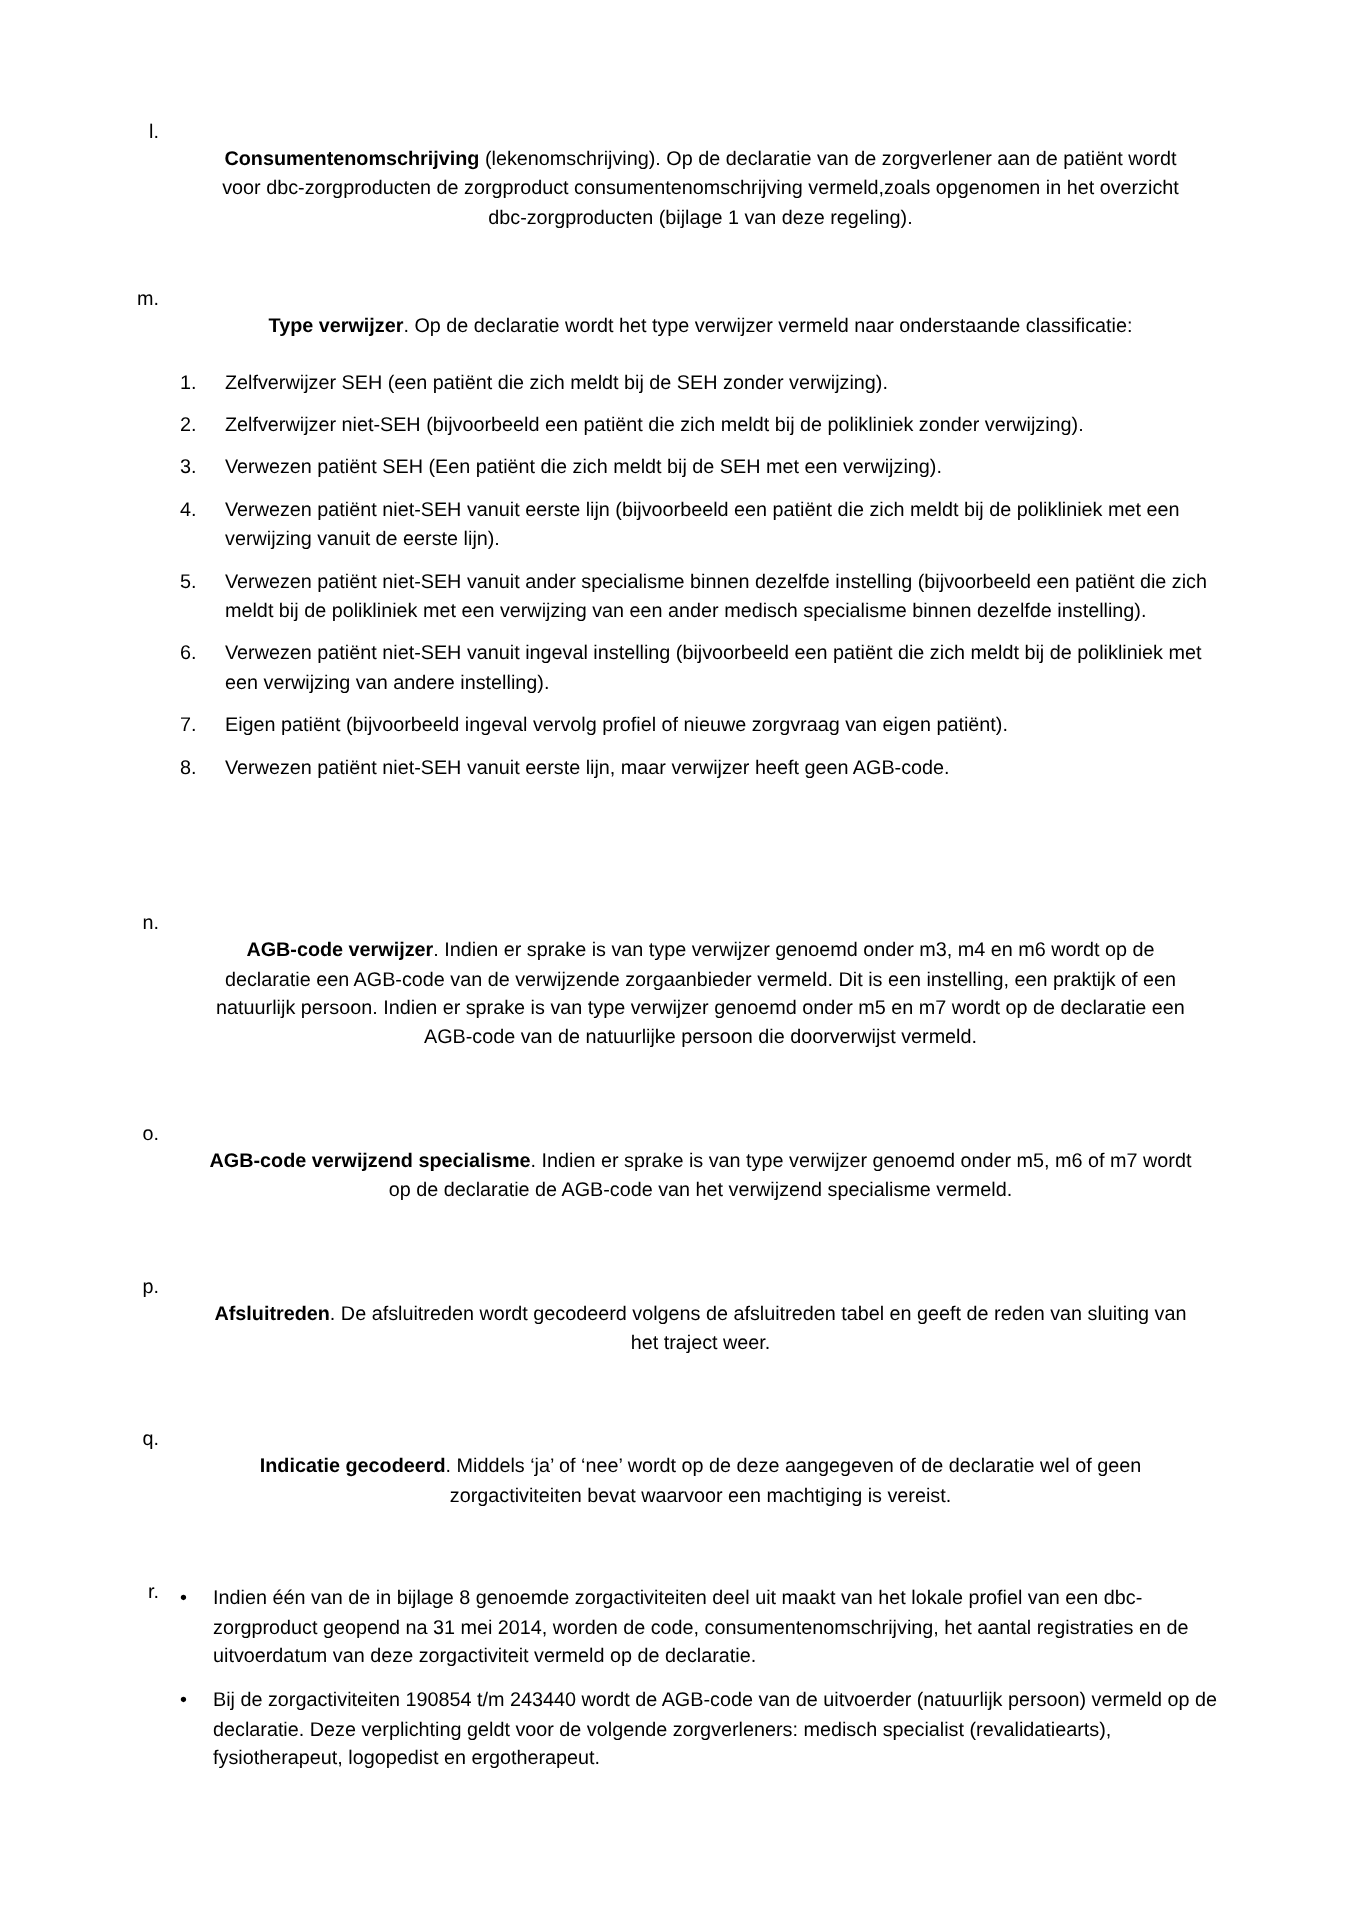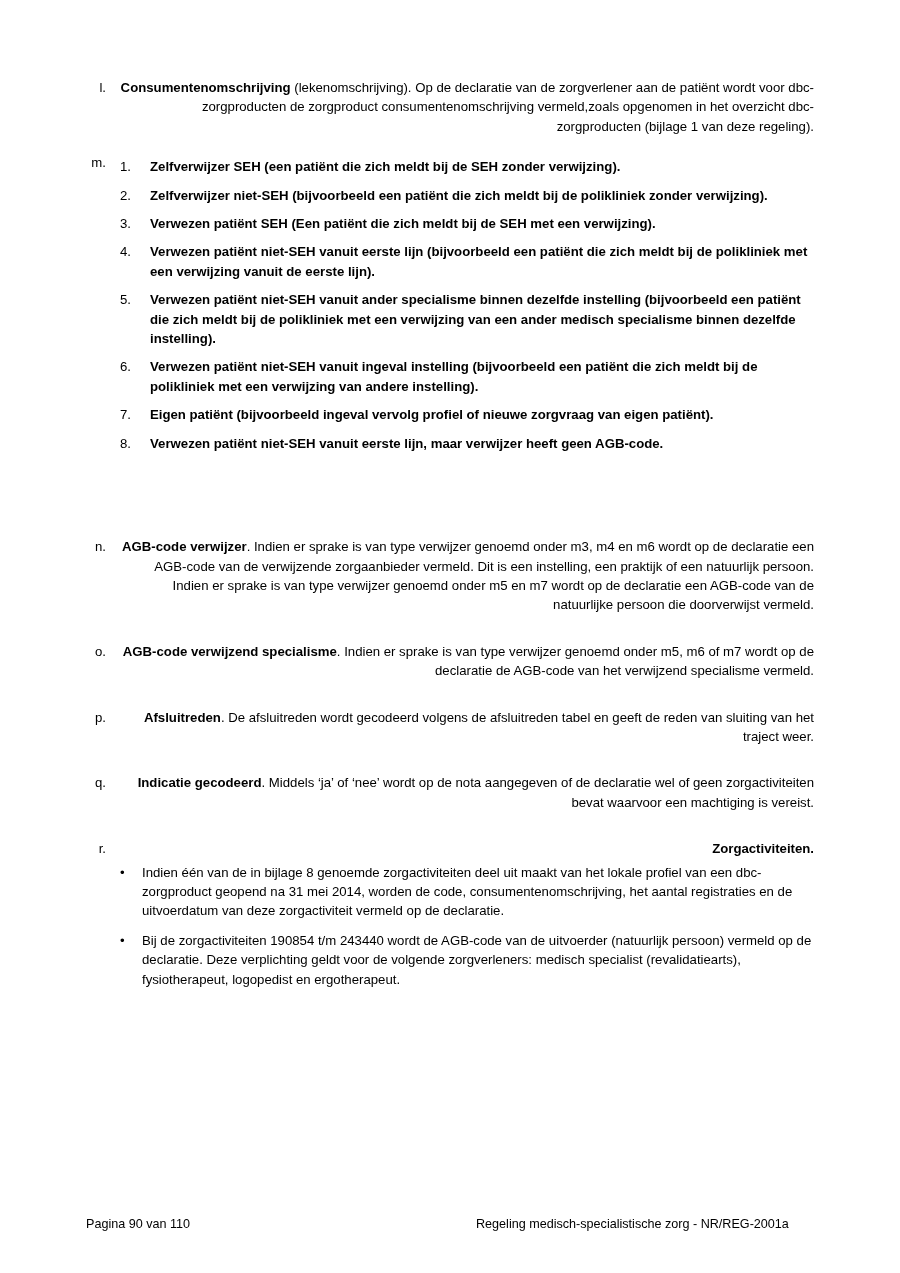--- a/index.html
+++ b/index.html
@@ -43,22 +43,22 @@
     font-size: 13.2px;
     line-height: 1.47;
   }
   .lettered-item .body {
     flex: 1;
   }
   .lead {
     font-weight: bold;
   }
   p.para {
-    margin: 0;
-    text-align: right;
+    margin: 18px;
+    text-align: center;
   }
 
   
   ol.numlist {
     list-style: none;
     margin: 4px 0 0 0;
     padding: 0;
   }
   ol.numlist > li {
     display: flex;
@@ -67,21 +67,20 @@
   }
   ol.numlist > li .num {
     width: 30px;
     min-width: 30px;
     padding-right: 8px;
     box-sizing: border-box;
     text-align: left;
   }
   ol.numlist > li .txt {
     flex: 1;
-    font-weight: bold;
   }
 
   
   ul.bullets {
     list-style: none;
     margin: 4px 0 0 0;
     padding: 0;
   }
   ul.bullets > li {
     display: flex;
@@ -125,20 +124,21 @@
     <div class="lettered-item">
       <div class="marker">l.</div>
       <div class="body">
         <p class="para"><span class="lead">Consumentenomschrijving</span><span> (lekenomschrijving). Op de declaratie van de zorgverlener aan de patiënt wordt voor dbc-zorgproducten de zorgproduct consumentenomschrijving vermeld,zoals opgenomen in het overzicht dbc-zorgproducten (bijlage 1 van deze regeling).</span></p>
       </div>
     </div>
 
     <div class="lettered-item">
       <div class="marker">m.</div>
       <div class="body">
+        <p class="para"><span class="lead">Type verwijzer</span><span>. Op de declaratie wordt het type verwijzer vermeld naar onderstaande classificatie:</span></p>
         <ol class="numlist">
           <li>
             <span class="num">1.</span>
             <span class="txt">Zelfverwijzer SEH (een patiënt die zich meldt bij de SEH zonder verwijzing).</span>
           </li>
           <li>
             <span class="num">2.</span>
             <span class="txt">Zelfverwijzer niet-SEH (bijvoorbeeld een patiënt die zich meldt bij de polikliniek zonder verwijzing).</span>
           </li>
           <li>
@@ -194,42 +194,37 @@
       <div class="body">
         <p class="para"><span class="lead">Afsluitreden</span><span>. De afsluitreden wordt gecodeerd volgens de afsluitreden tabel en geeft de reden van sluiting van het traject weer.</span></p>
       </div>
     </div>
 
     <div class="gap-medium"></div>
 
     <div class="lettered-item">
       <div class="marker">q.</div>
       <div class="body">
-        <p class="para"><span class="lead">Indicatie gecodeerd</span><span>. Middels ‘ja’ of ‘nee’ wordt op de nota aangegeven of de declaratie wel of geen zorgactiviteiten bevat waarvoor een machtiging is vereist.</span></p>
+        <p class="para"><span class="lead">Indicatie gecodeerd</span><span>. Middels ‘ja’ of ‘nee’ wordt op de deze aangegeven of de declaratie wel of geen zorgactiviteiten bevat waarvoor een machtiging is vereist.</span></p>
       </div>
     </div>
 
     <div class="gap-medium"></div>
 
     <div class="lettered-item">
       <div class="marker">r.</div>
       <div class="body">
-        <p class="para"><span class="lead">Zorgactiviteiten.</span><span></span></p>
         <ul class="bullets">
           <li>
             <span class="bullet">•</span>
             <span class="txt">Indien één van de in bijlage 8 genoemde zorgactiviteiten deel uit maakt van het lokale profiel van een dbc-zorgproduct geopend na 31 mei 2014, worden de code, consumentenomschrijving, het aantal registraties en de uitvoerdatum van deze zorgactiviteit vermeld op de declaratie.</span>
           </li>
           <li>
             <span class="bullet">•</span>
             <span class="txt">Bij de zorgactiviteiten 190854 t/m 243440 wordt de AGB-code van de uitvoerder (natuurlijk persoon) vermeld op de declaratie. Deze verplichting geldt voor de volgende zorgverleners: medisch specialist (revalidatiearts), fysiotherapeut, logopedist en ergotherapeut.</span>
           </li>
         </ul>
       </div>
     </div>
 
   </div>
 
-  <div class="footer">
-    <div class="left">Pagina 90 van 110</div>
-    <div class="right">Regeling medisch-specialistische zorg - NR/REG-2001a</div>
-  </div>
 </div>
 
 </body></html>

